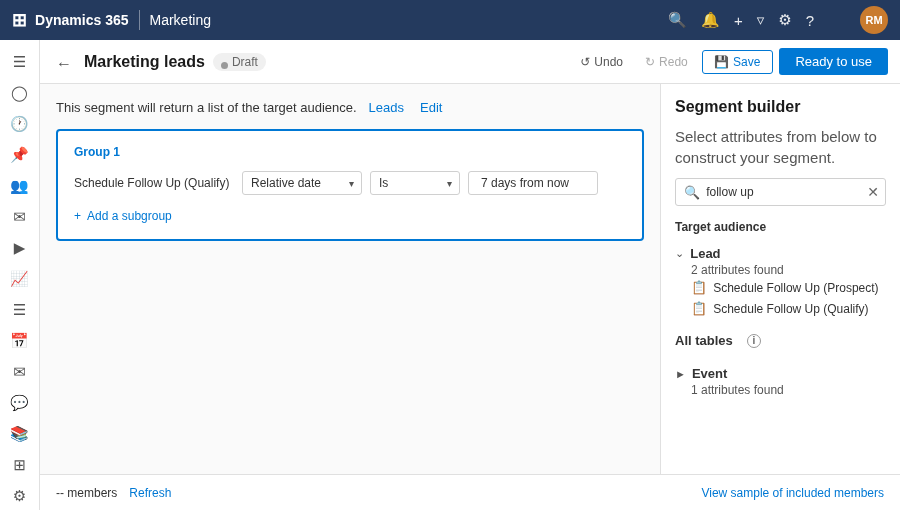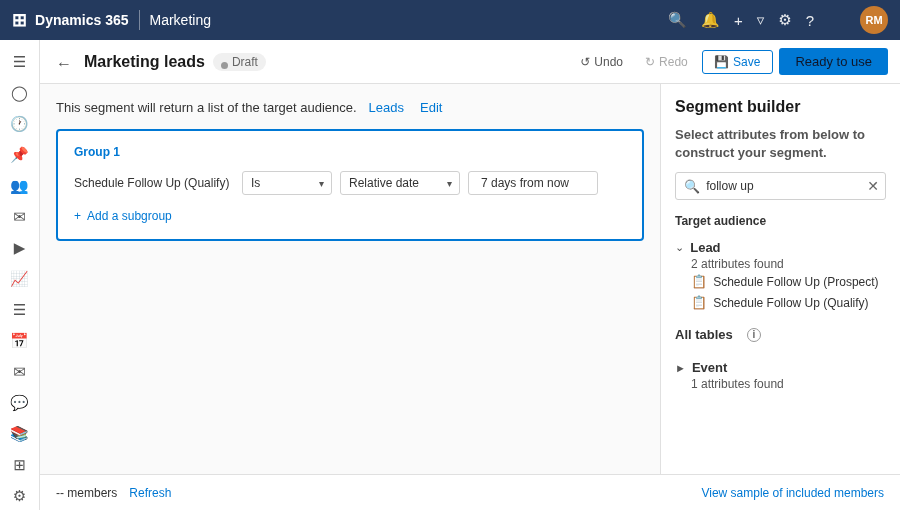--- a/index.html
+++ b/index.html
@@ -149,21 +149,21 @@
       border: 1px solid #0078d4;
       color: #0078d4;
       cursor: pointer;
       font-size: 12px;
       padding: 4px 12px;
       border-radius: 3px;
     }
     .btn-primary {
       background: #0078d4;
       border: none;
-      color: #0f172a;
+      color: #ffffff;
       cursor: pointer;
       font-size: 13px;
       font-weight: 500;
       padding: 6px 16px;
       border-radius: 3px;
     }
 
     
     .content-area {
       display: flex;
@@ -300,24 +300,23 @@
       display: flex;
       flex-direction: column;
       gap: 10px;
     }
     .builder-title {
       font-size: 16px;
       font-weight: 600;
       color: #1a1a1a;
     }
     .builder-subtitle {
-      font-size: 13px;
+      font-size: 15px;
       color: #555;
       line-height: 1.4;
-      font-weight: bold;
     }
     .search-box {
       display: flex;
       align-items: center;
       border: 1px solid #d0d0d0;
       border-radius: 3px;
       padding: 5px 8px;
       gap: 6px;
       background: #fff;
     }
@@ -463,30 +462,30 @@
           <span class="edit-link">Edit</span>
         </div>
 
         <div class="group-box">
           <div class="group-label">Group 1</div>
 
           <div class="condition-row">
             <span class="condition-attr">Schedule Follow Up (Qualify)</span>
 
             <div class="select-wrapper">
+              <select class="condition-select" style="min-width:120px;">
+                <option>Relative date</option>
+                <option>Exact date</option>
+              </select>
+            </div>
+
+            <div class="select-wrapper">
               <select class="condition-select">
                 <option>Is</option>
                 <option>Is not</option>
-              </select>
-            </div>
-
-            <div class="select-wrapper">
-              <select class="condition-select" style="min-width:120px;">
-                <option>Relative date</option>
-                <option>Exact date</option>
               </select>
             </div>
 
             <div class="condition-value">
               <span>7 days from now</span>
             </div>
           </div>
 
           <button class="add-subgroup-btn">
             <span>+</span>

